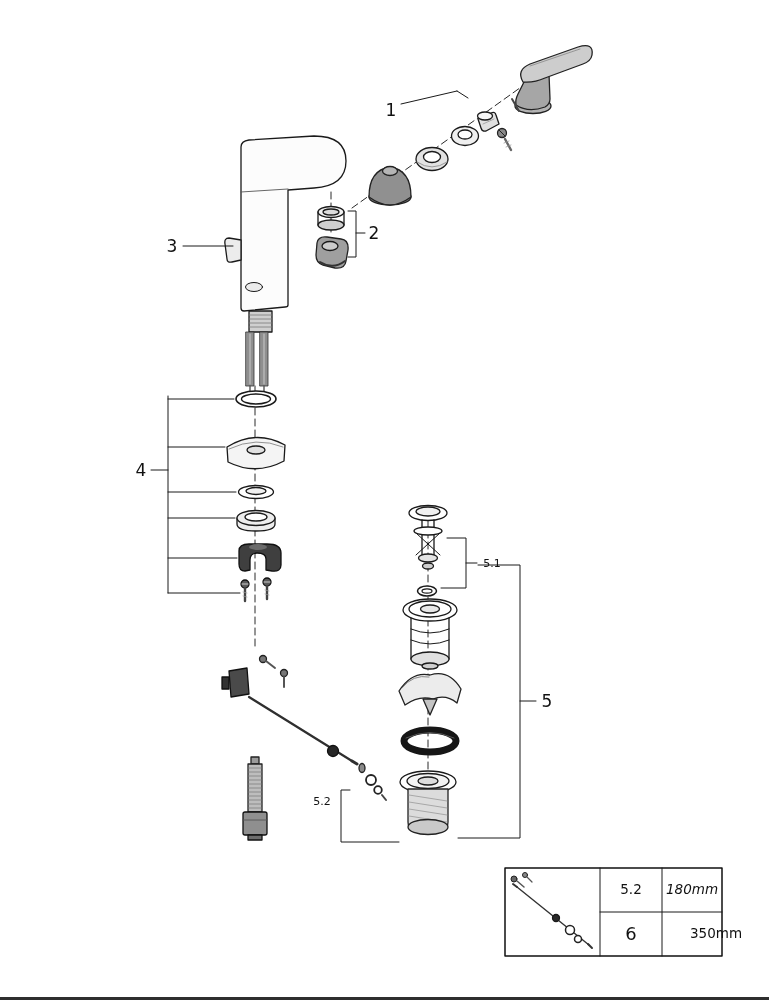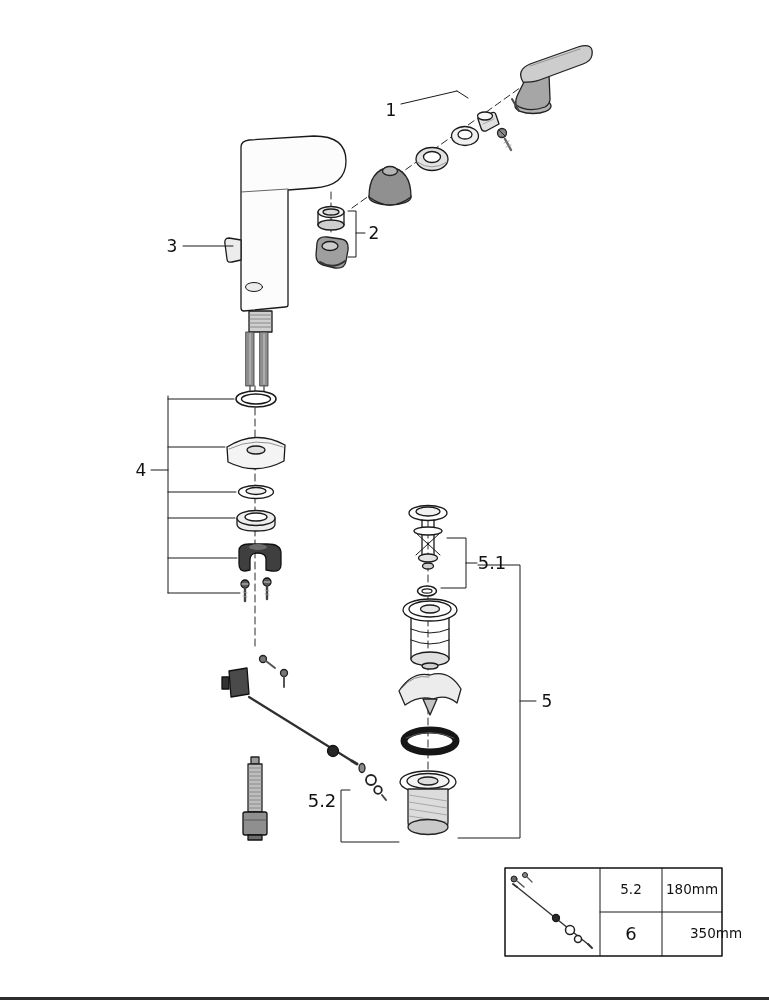--- a/index.html
+++ b/index.html
@@ -5,21 +5,21 @@
   html,body{margin:0;padding:0;background:#fff;}
   .canvas{
     position:relative;width:769px;height:1000px;background:#ffffff;
     font-family:"DejaVu Sans","Liberation Sans",sans-serif;overflow:hidden;color:#111;
   }
   .canvas svg{position:absolute;left:0;top:0;}
   .callout{
     position:absolute;transform:translate(-50%,-50%);
     font-size:17px;line-height:1;color:#111;white-space:nowrap;
   }
-  .callout.small{font-size:18px;}
+  .callout.small{font-size:11px;}
   .cell{
     position:absolute;transform:translate(-50%,-50%);
     font-size:13.5px;line-height:1;color:#111;white-space:nowrap;
   }
   .cell.big{font-size:18px;}
   .page-edge{position:absolute;left:0;bottom:0;width:769px;height:3px;background:#2e2e2e;}
 </style>
 </head>
 <body>
 
@@ -299,18 +299,18 @@
 
 <span class="callout" style="left:391px;top:110px;">1</span>
 <span class="callout" style="left:374px;top:233px;">2</span>
 <span class="callout" style="left:172px;top:246px;">3</span>
 <span class="callout" style="left:141px;top:470px;">4</span>
 <span class="callout" style="left:547px;top:701px;">5</span>
 <span class="callout small" style="left:492px;top:563px;">5.1</span>
 <span class="callout small" style="left:322px;top:801px;">5.2</span>
 
 <span class="cell" style="left:631px;top:890px;">5.2</span>
-<span class="cell" style="left:692px;top:890px;">180mm</span>
+<span class="cell" style="left:692px;top:890px;font-style:italic;">180mm</span>
 <span class="cell big" style="left:631px;top:934px;">6</span>
 <span class="cell" style="left:692px;top:934px;margin-left:24px;">350mm</span>
 
 <div class="page-edge"></div>
 </div>
 
 </body></html>

